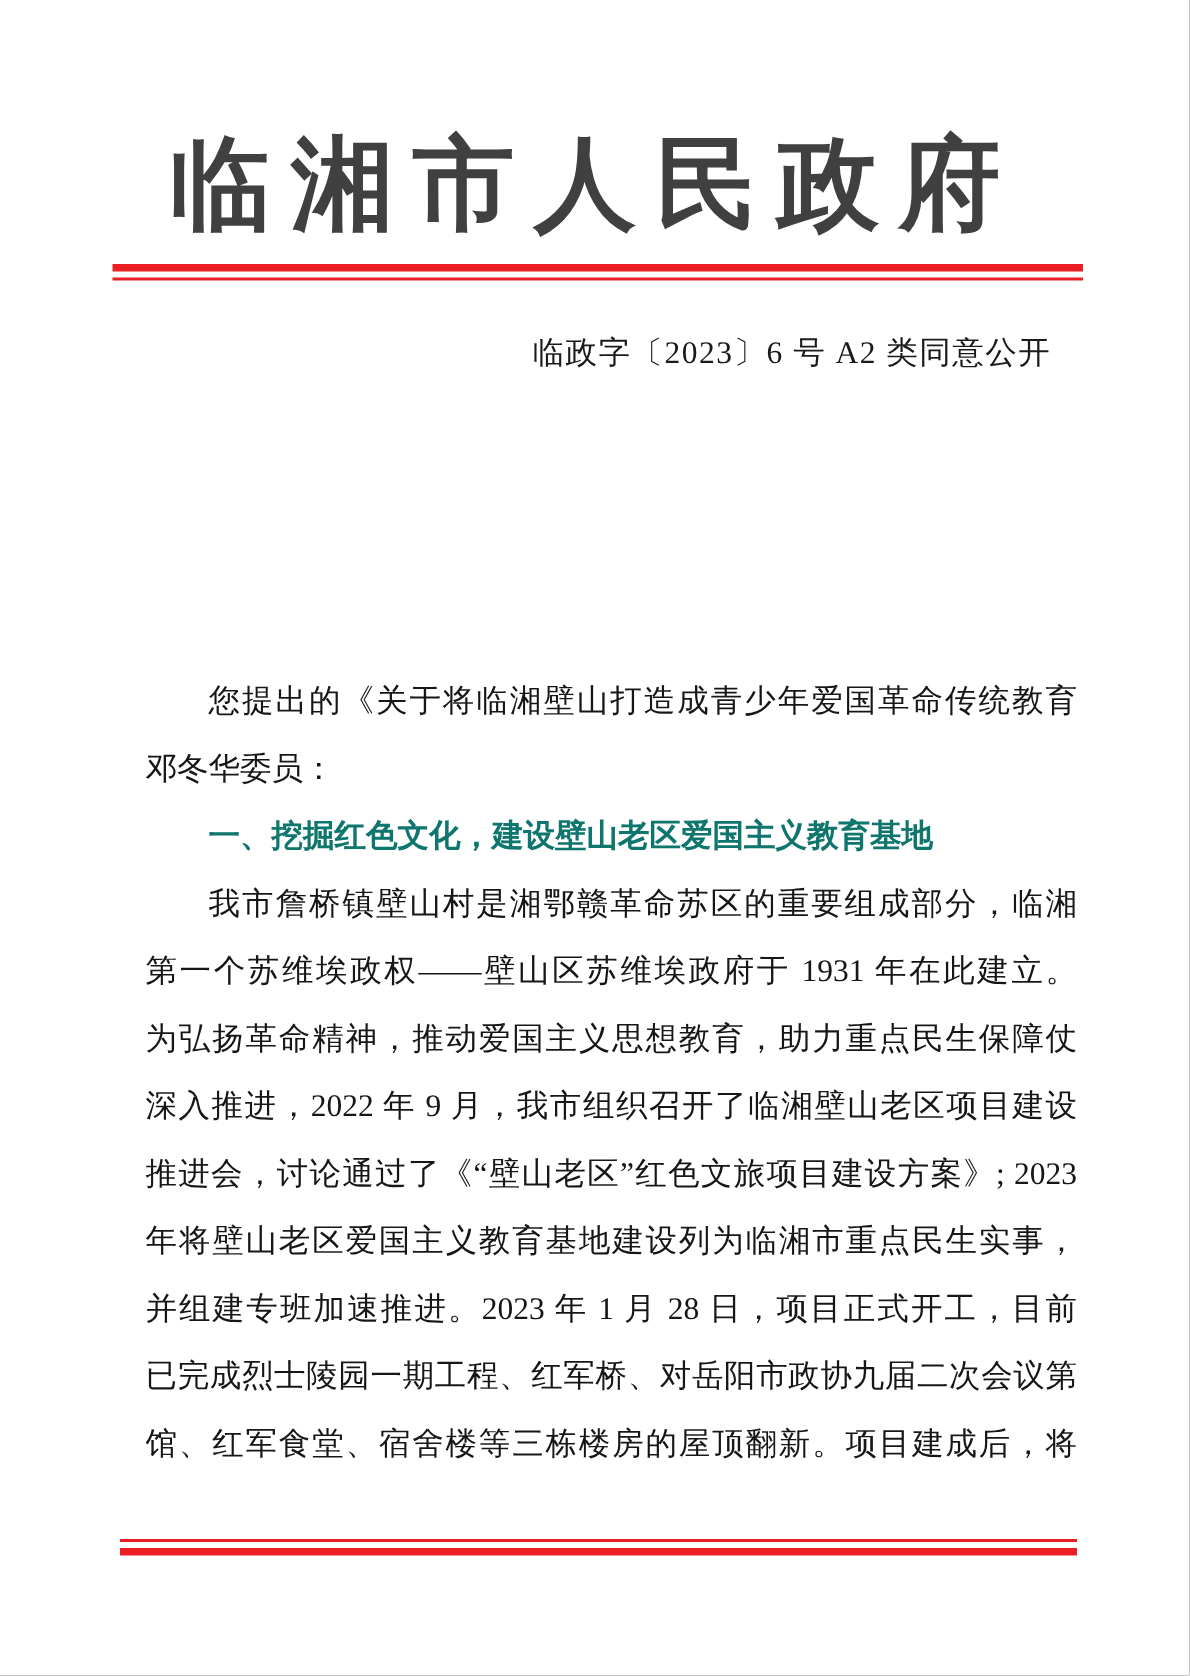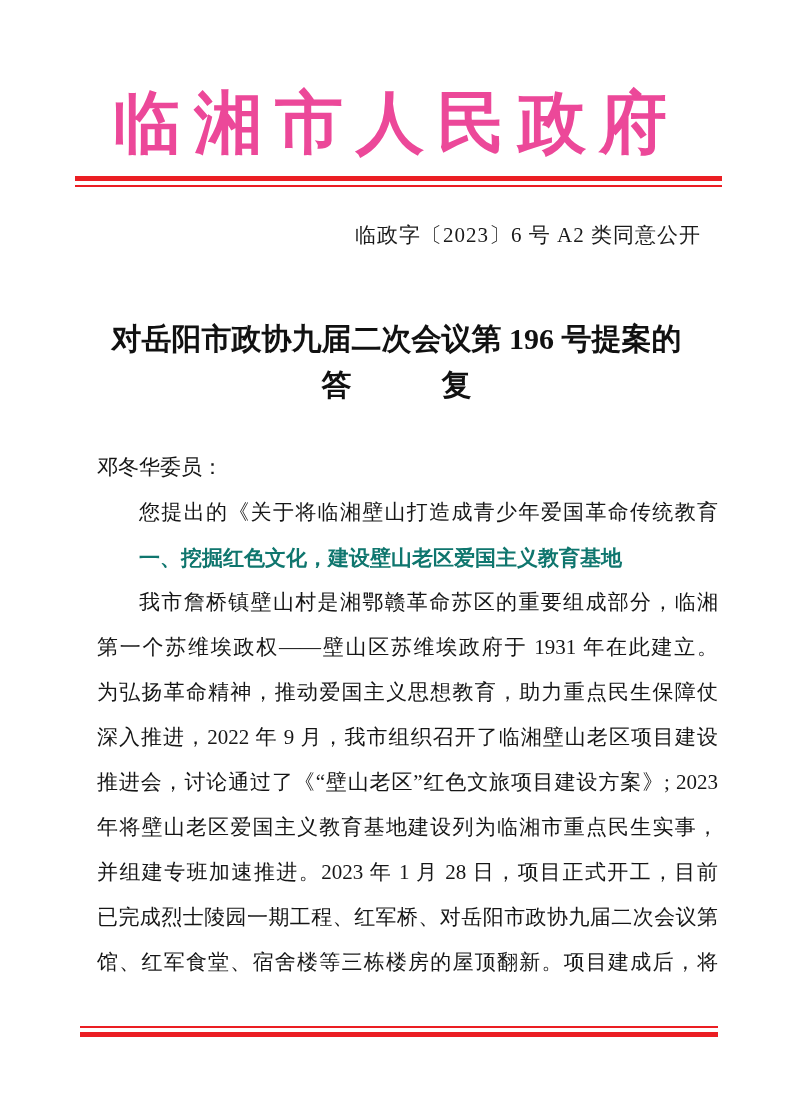--- a/index.html
+++ b/index.html
@@ -17,21 +17,21 @@
   
   .org-name {
     position: absolute;
     top: 86px;
     left: 0;
     width: 100%;
     text-align: center;
     font-size: 68px;
     font-weight: bold;
     letter-spacing: 13px;
-    color: #ec4899;
+    color: #404040;
     line-height: 1.1;
     white-space: nowrap;
   }
   .rule { position: absolute; background: #eb1e23; }
   .rule-top-thick  { top: 176px; left: 75px; width: 647px; height: 5px; }
   .rule-top-thin   { top: 185px; left: 75px; width: 647px; height: 2px; }
   .rule-bot-thin   { top: 1026px; left: 80px; width: 638px; height: 2px; }
   .rule-bot-thick  { top: 1032px; left: 80px; width: 638px; height: 5px; }
   
   .doc-number {
@@ -86,28 +86,24 @@
 <body>
 
 <div class="page">
 
   <div class="org-name">临湘市人民政府</div>
   <div class="rule rule-top-thick"></div>
   <div class="rule rule-top-thin"></div>
 
   <div class="doc-number">临政字〔2023〕6 号 A2 类同意公开</div>
 
-  <div class="doc-title">
-    <div>对岳阳市政协九届二次会议第 196 号提案的</div>
-    <div>答　　　复</div>
-  </div>
 
   <div class="body-text">
+    <div class="line just indent">您提出的《关于将临湘壁山打造成青少年爱国革命传统教育</div>
     <div class="line">邓冬华委员：</div>
-    <div class="line just indent">您提出的《关于将临湘壁山打造成青少年爱国革命传统教育</div>
     <div class="line indent heading">一、挖掘红色文化，建设壁山老区爱国主义教育基地</div>
     <div class="line just indent">我市詹桥镇壁山村是湘鄂赣革命苏区的重要组成部分，临湘</div>
     <div class="line just">第一个苏维埃政权——壁山区苏维埃政府于 1931 年在此建立。</div>
     <div class="line just">为弘扬革命精神，推动爱国主义思想教育，助力重点民生保障仗</div>
     <div class="line just">深入推进，2022 年 9 月，我市组织召开了临湘壁山老区项目建设</div>
     <div class="line just">推进会，讨论通过了《“壁山老区”红色文旅项目建设方案》; 2023</div>
     <div class="line just">年将壁山老区爱国主义教育基地建设列为临湘市重点民生实事，</div>
     <div class="line just">并组建专班加速推进。2023 年 1 月 28 日，项目正式开工，目前</div>
     <div class="line just">已完成烈士陵园一期工程、红军桥、对岳阳市政协九届二次会议第</div>
     <div class="line just">馆、红军食堂、宿舍楼等三栋楼房的屋顶翻新。项目建成后，将</div>

